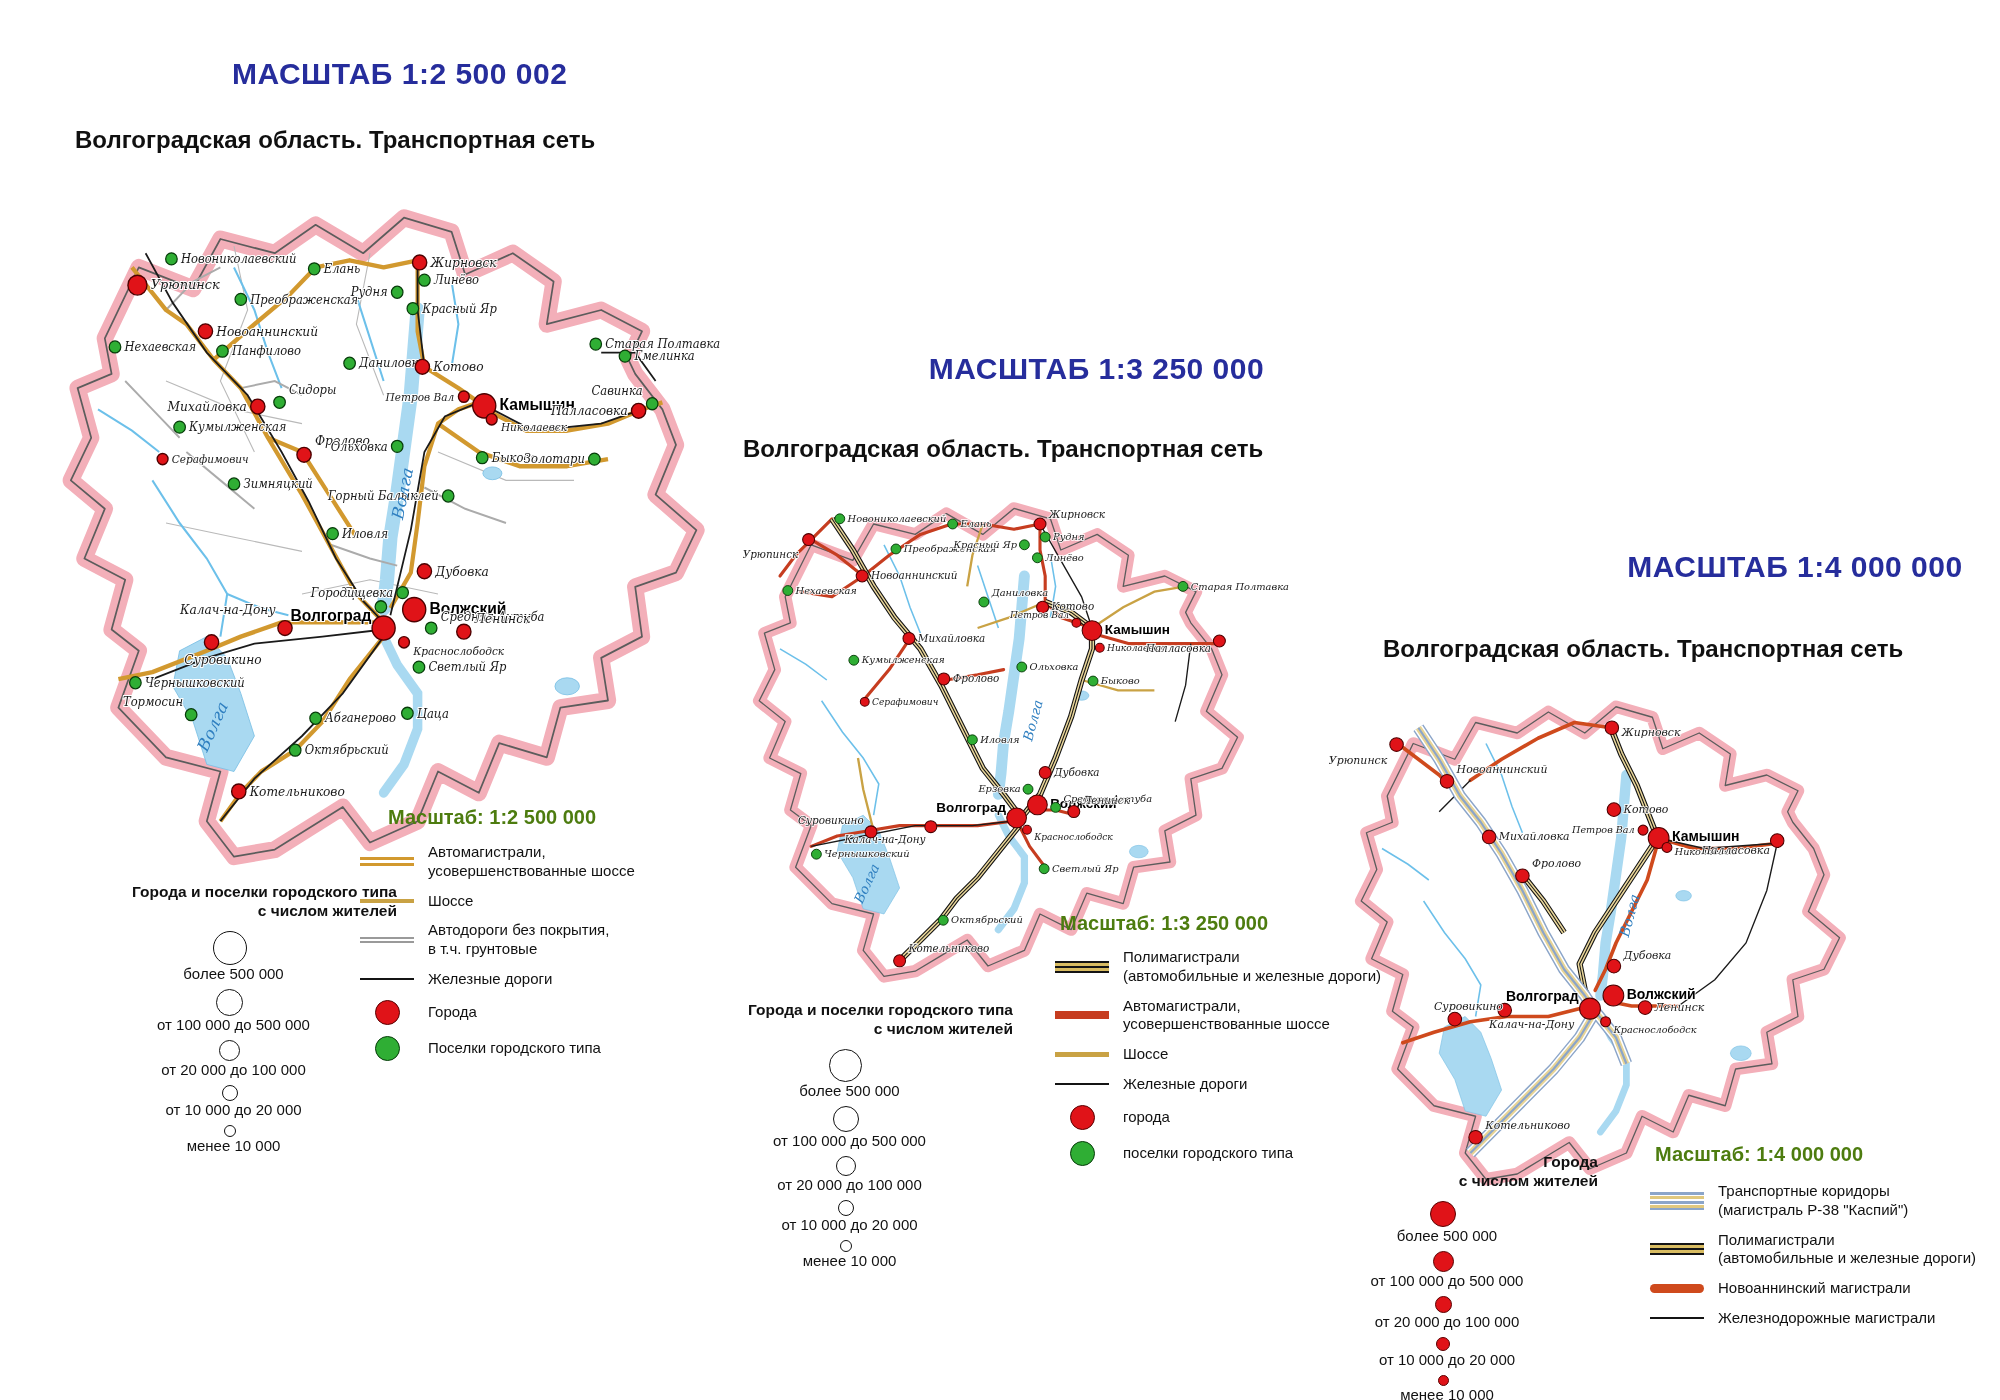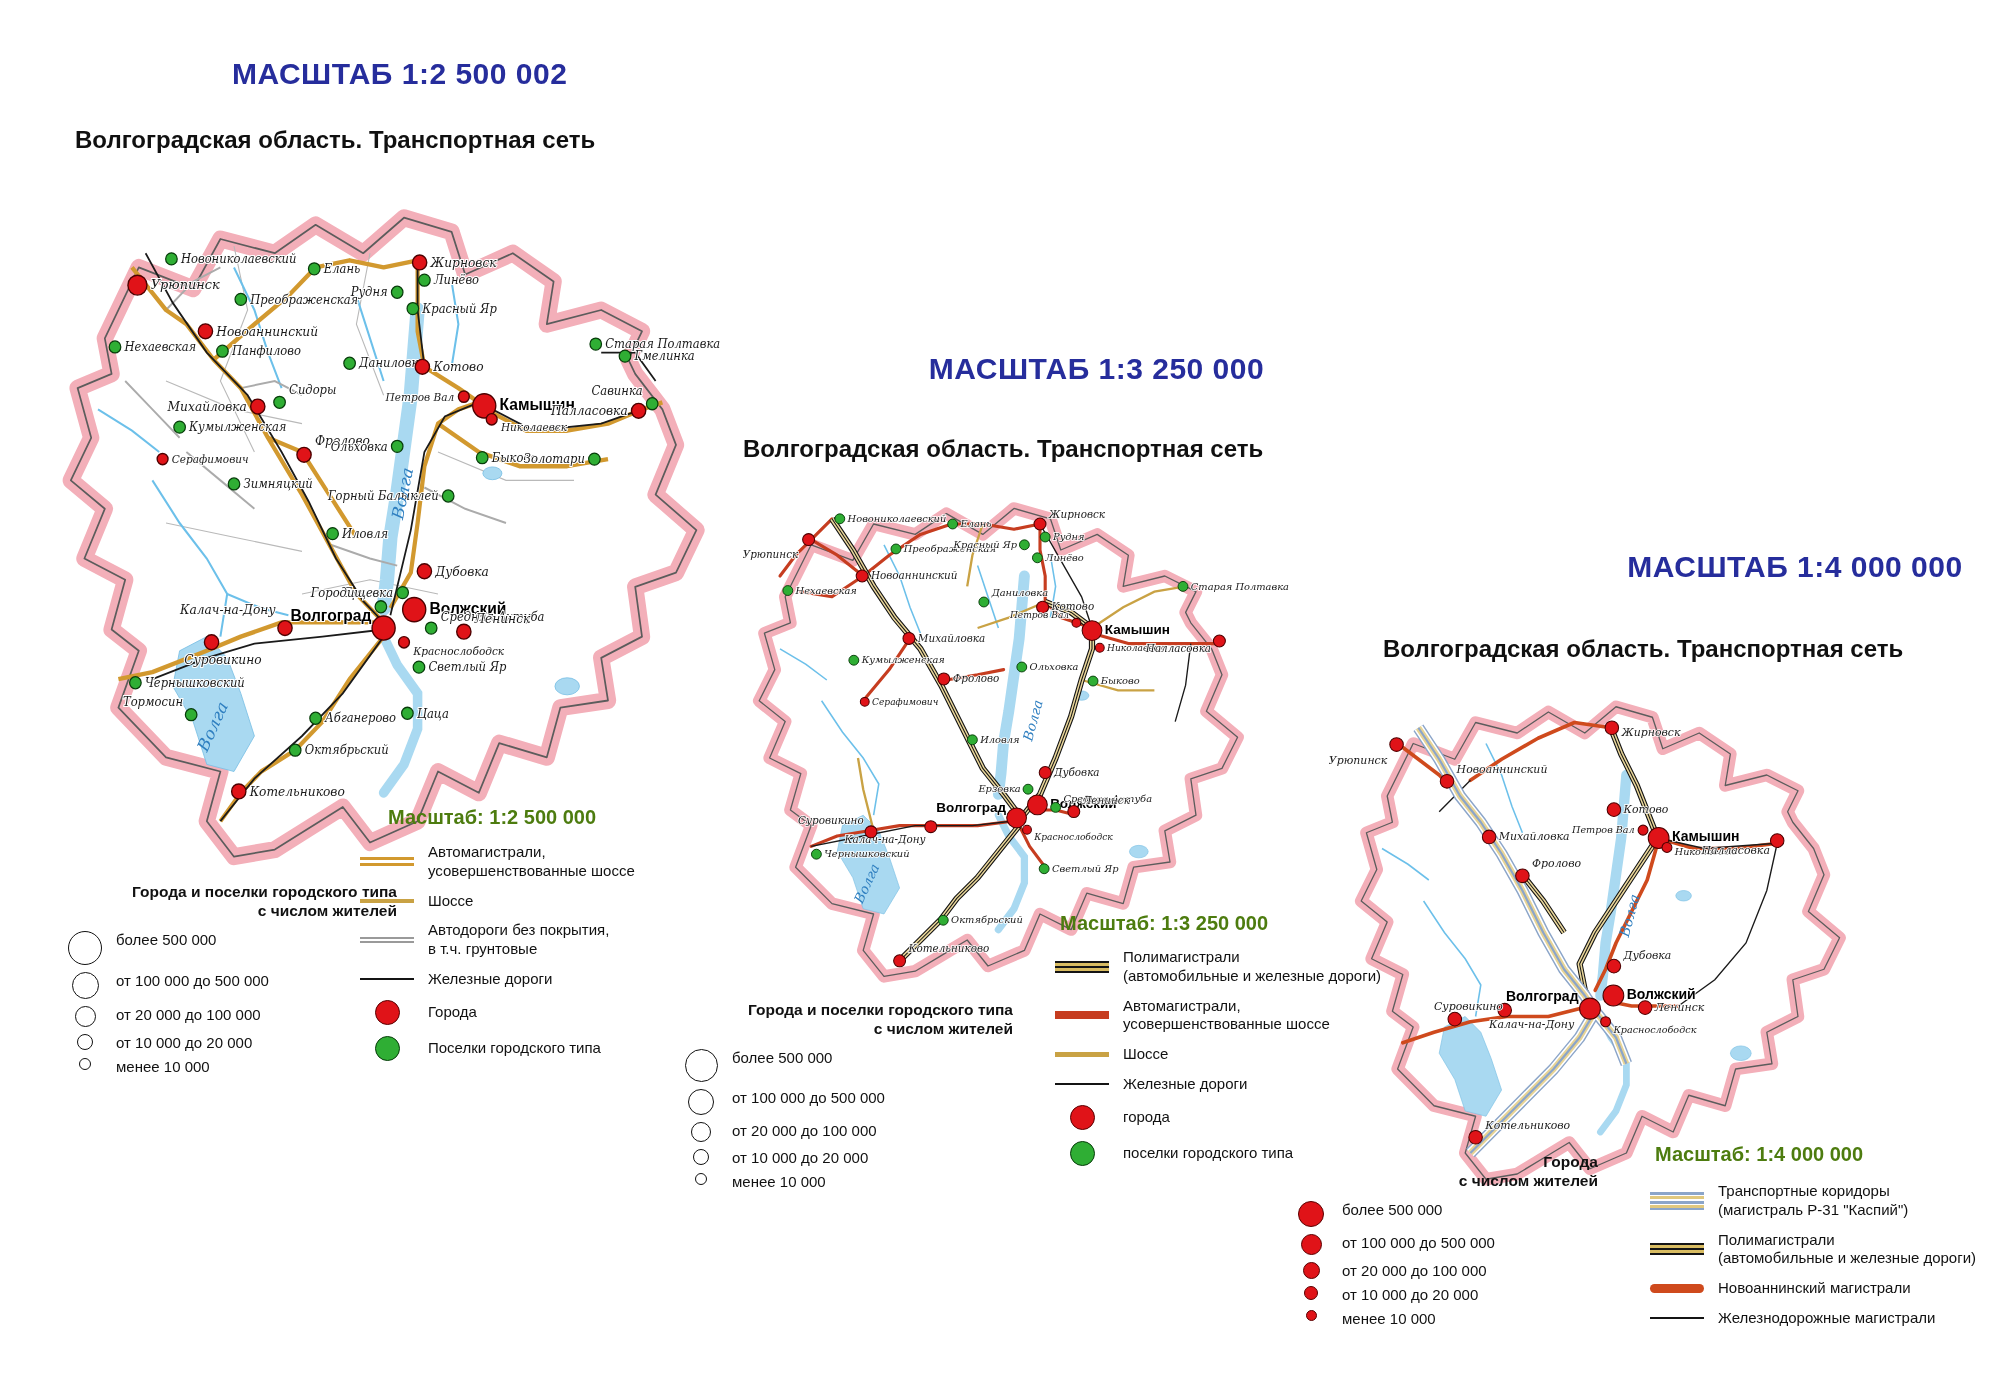--- a/index.html
+++ b/index.html
@@ -18,21 +18,21 @@
   .legend-scale{
     font-size:20px;font-weight:bold;color:#4d7c0f;white-space:nowrap;
   }
   .map-svg{position:absolute;overflow:visible;}
 
   
   .settlement-legend .sl-title{
     font-size:15.5px;font-weight:bold;text-align:right;line-height:1.25;
     white-space:pre-line;margin-bottom:10px;
   }
-  .sl-row{display:flex;align-items:flex-start;margin-bottom:7px;}
+  .sl-row{display:flex;align-items:center;margin-bottom:7px;flex-direction:column;}
   .sl-circle-cell{width:46px;display:flex;justify-content:center;flex:0 0 auto;}
   .sl-circle{border-radius:50%;background:#fff;border:1.6px solid #111;box-sizing:border-box;}
   .sl-circle.red{background:#e01318;border:1.4px solid #5a0000;}
   .sl-label{font-size:15px;color:#111;margin-left:8px;white-space:nowrap;}
 
   .rl-row{display:flex;align-items:center;margin-bottom:11px;}
   .rl-label{font-size:15px;line-height:1.25;white-space:pre-line;margin-left:14px;color:#111;}
   .sym{width:54px;flex:0 0 auto;}
   .sym-double-orange{height:9px;background:linear-gradient(#d2992f 0 3px,#fff 3px 6px,#d2992f 6px 9px);}
   .sym-single-orange{height:4px;background:#c9a244;}
@@ -643,21 +643,21 @@
         <text x="58.5" y="47" font-size="2.7" class="water-lbl" text-anchor="middle" transform="rotate(-75 58.5 47)">Волга</text>
       </g>
   </svg>
 
   <div class="abs legend-scale" style="left:1655px;top:1143px;">Масштаб: 1:4 000 000</div>
 
   <div class="abs road-legend" style="left:1650px;top:1182px;width:345px;">
       <div class="rl-row">
         <span class="sym sym-corridor-stripes"></span>
         <span class="rl-label">Транспортные коридоры
-(магистраль Р-31 "Каспий")</span>
+(магистраль Р-38 "Каспий")</span>
       </div>
       <div class="rl-row">
         <span class="sym sym-poly-stripes"></span>
         <span class="rl-label">Полимагистрали
 (автомобильные и железные дороги)</span>
       </div>
       <div class="rl-row">
         <span class="sym sym-red-rounded"></span>
         <span class="rl-label">Новоаннинский магистрали</span>
       </div>

